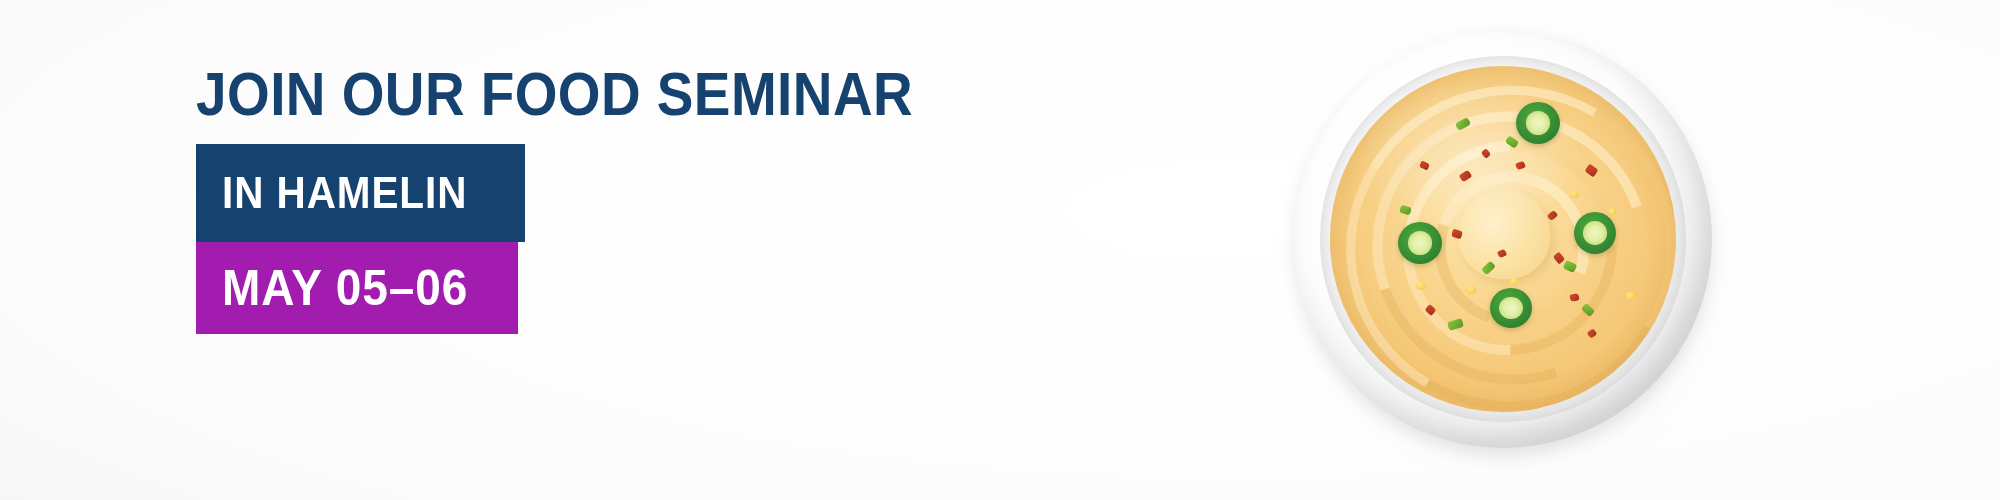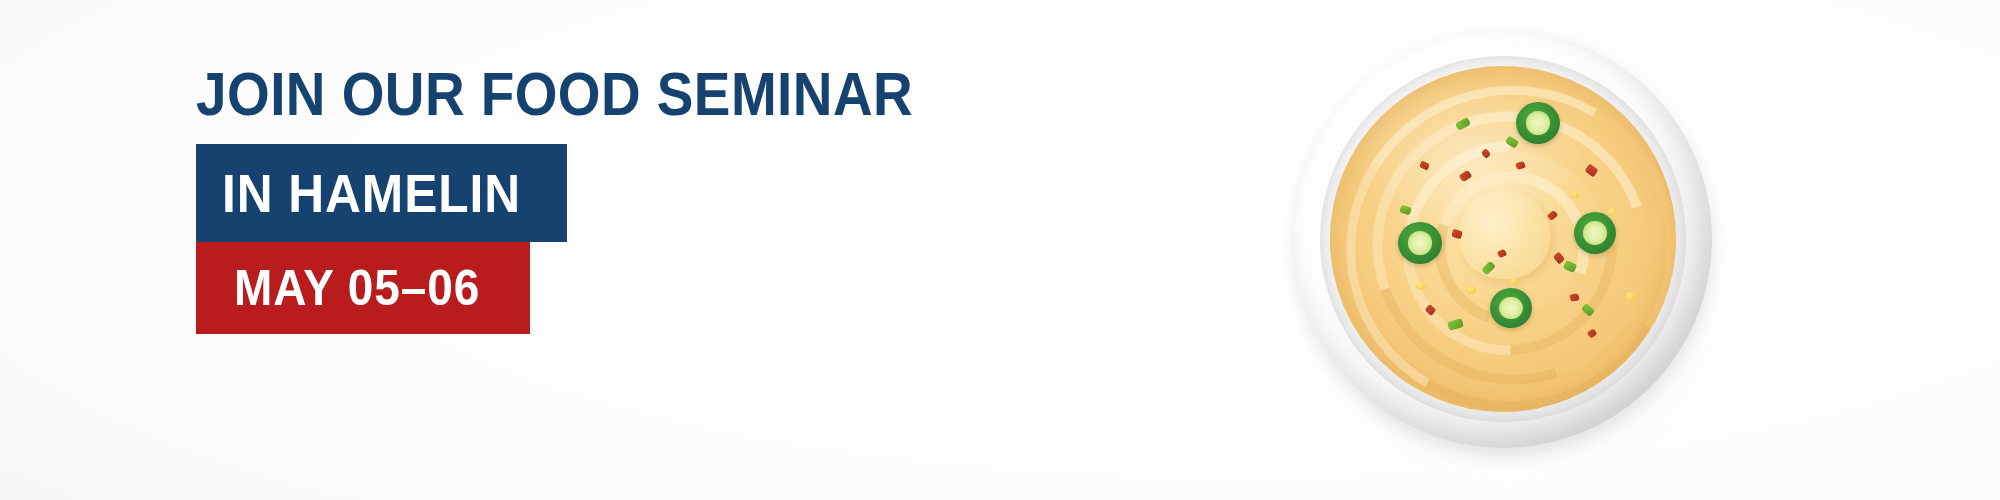--- a/index.html
+++ b/index.html
@@ -60,31 +60,31 @@
     display: block;
     width: max-content;
     font-family: "Liberation Sans", sans-serif;
     font-weight: bold;
     color: #ffffff;
     white-space: nowrap;
   }
 
   .tag-location {
     background: #164270;
-    font-size: 54px;
+    font-size: 44px;
     line-height: 56px;
-    padding: 21px 20px 21px 26px;
+    padding: 21px 36px 21px 26px;
     letter-spacing: 1px;
   }
 
   .tag-dates {
-    background: #b91c1c;
+    background: #a21caf;
     font-size: 50px;
     line-height: 52px;
-    padding: 20px 28px 20px 38px;
+    padding: 20px 28px 20px 26px;
     letter-spacing: 1px;
   }
 
   .tag-inner {
     display: inline-block;
     transform: scaleX(0.92);
     transform-origin: left center;
   }
 
   

